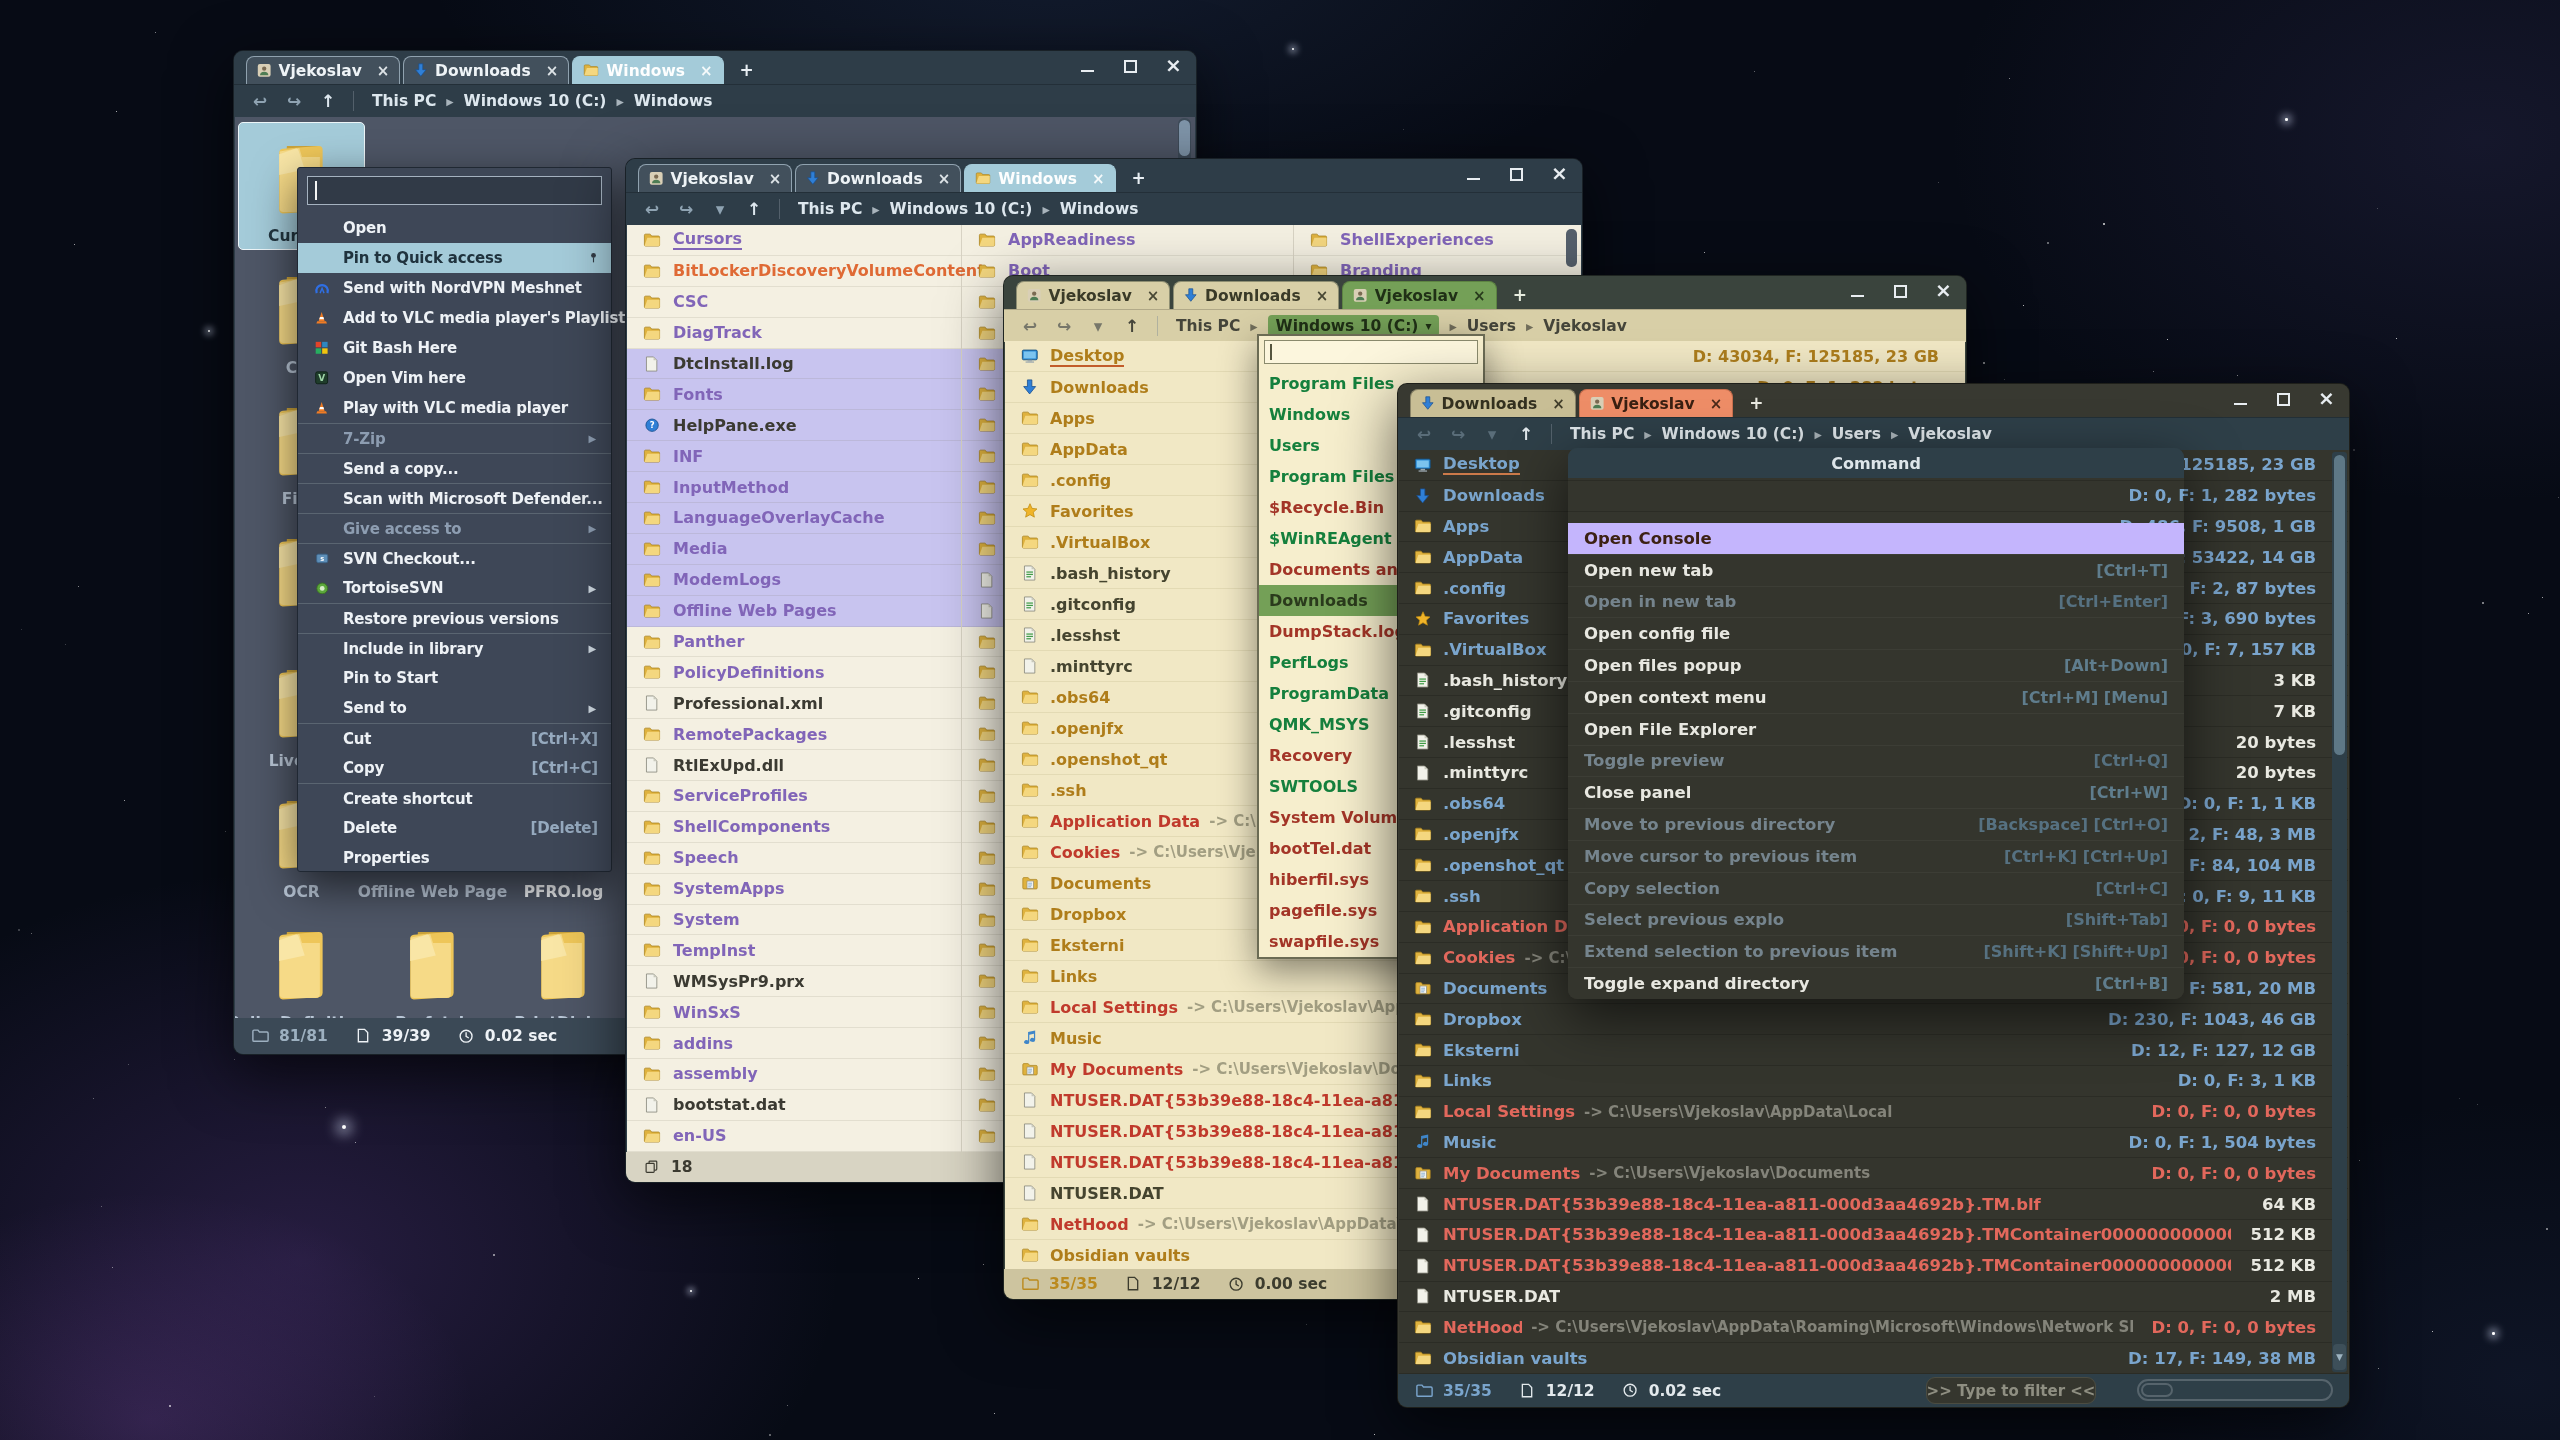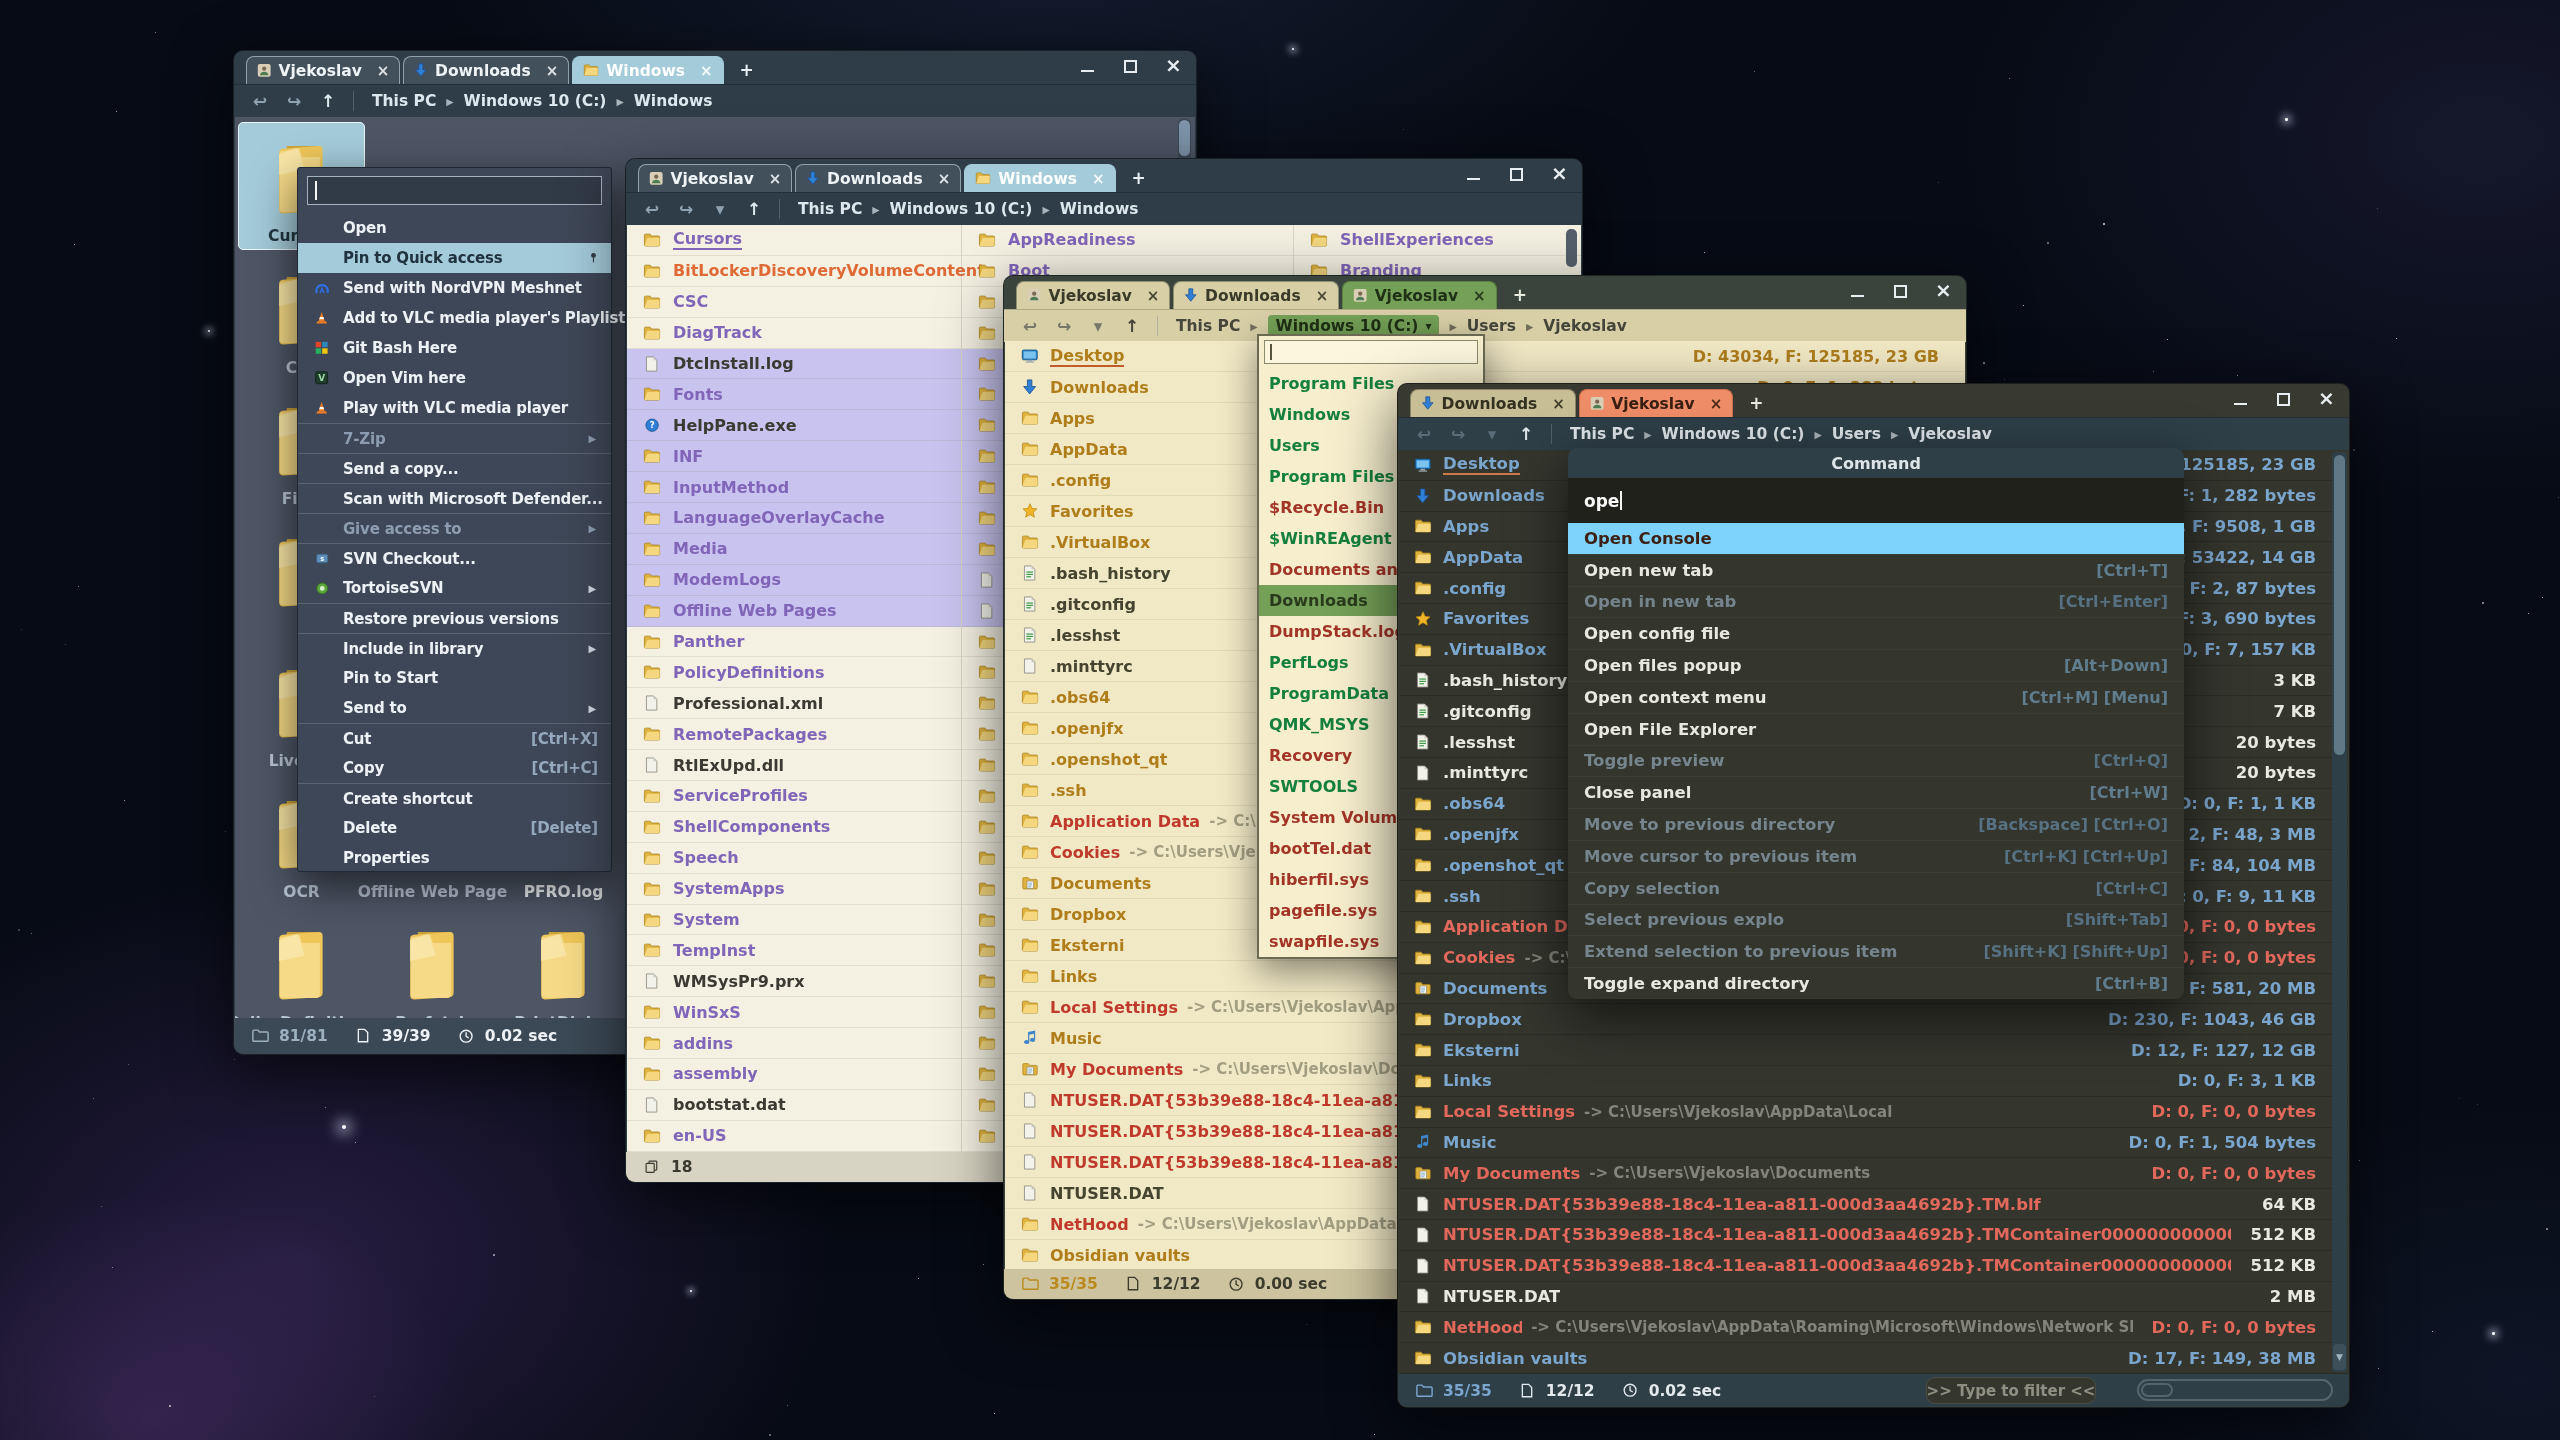--- a/index.html
+++ b/index.html
@@ -133,21 +133,21 @@
   .slider .knob{position:absolute;left:2px;top:2px;width:32px;height:14px;border:2px solid #56646c;border-radius:8px}
   
   .palette{position:absolute;left:170px;top:64px;width:616px;height:551px;z-index:9;border-radius:9px;box-shadow:0 18px 55px rgba(0,0,0,.6)}
   .p-head{height:30px;background:#2e3f48;border-radius:9px 9px 0 0;color:#dde5e9;display:flex;align-items:center;justify-content:center;font-size:16px}
   .p-input{height:45px;background:#20211b;display:flex;align-items:center;padding:0 16px;font-size:17px;color:#fafafa}
   .p-items{position:absolute;top:75px;bottom:0;left:0;right:0;background:#34352d;border-radius:0 0 9px 9px;display:flex;flex-direction:column;overflow:hidden}
   .pi{flex:1;display:flex;align-items:center;padding:0 16px;font-size:16.5px;color:#e8e8e1;border-top:1px solid #3c3d35;white-space:nowrap}
   .pi:first-child{border-top:none}
   .pi .sc{margin-left:auto;color:#5f7d8d;font-size:16px}
   .pi.dis{color:#75848d}.pi.dis .sc{color:#567181}
-  .pi.sel{background:#7dd3fc;color:#3c2114}
+  .pi.sel{background:#c4b5fd;color:#3c2114}
 </style>
 </head>
 <body>
 
 <div id="screen">
   <div id="stars">
       <div class="star" style="left: 225px; top: 831px; width: 1.4px; height: 1.4px; opacity: 0.38;"></div>
       <div class="star" style="left: 65px; top: 644px; width: 1.4px; height: 1.4px; opacity: 0.29;"></div>
       <div class="star" style="left: 2546px; top: 1228px; width: 2.4px; height: 2.4px; opacity: 0.6;"></div>
       <div class="star" style="left: 2205px; top: 858px; width: 1.4px; height: 1.4px; opacity: 0.27;"></div>
@@ -2194,24 +2194,20 @@
           <span>0.02 sec</span>
         </span>
       <div class="filterbtn">&gt;&gt; Type to filter &lt;&lt;</div>
       <div class="slider">
           <div class="knob"></div>
         </div>
     </div>
 
     <div class="palette">
       <div class="p-head">Command</div>
-      <div class="p-input">
-          <span>ope</span>
-          <span class="caret"></span>
-        </div>
       <div class="p-items" id="pItems">
           <div class="pi sel">
             <span>Open Console</span>
           </div>
           <div class="pi">
             <span>Open new tab</span>
             <span class="sc">[Ctrl+T]</span>
           </div>
           <div class="pi dis">
             <span>Open in new tab</span>

